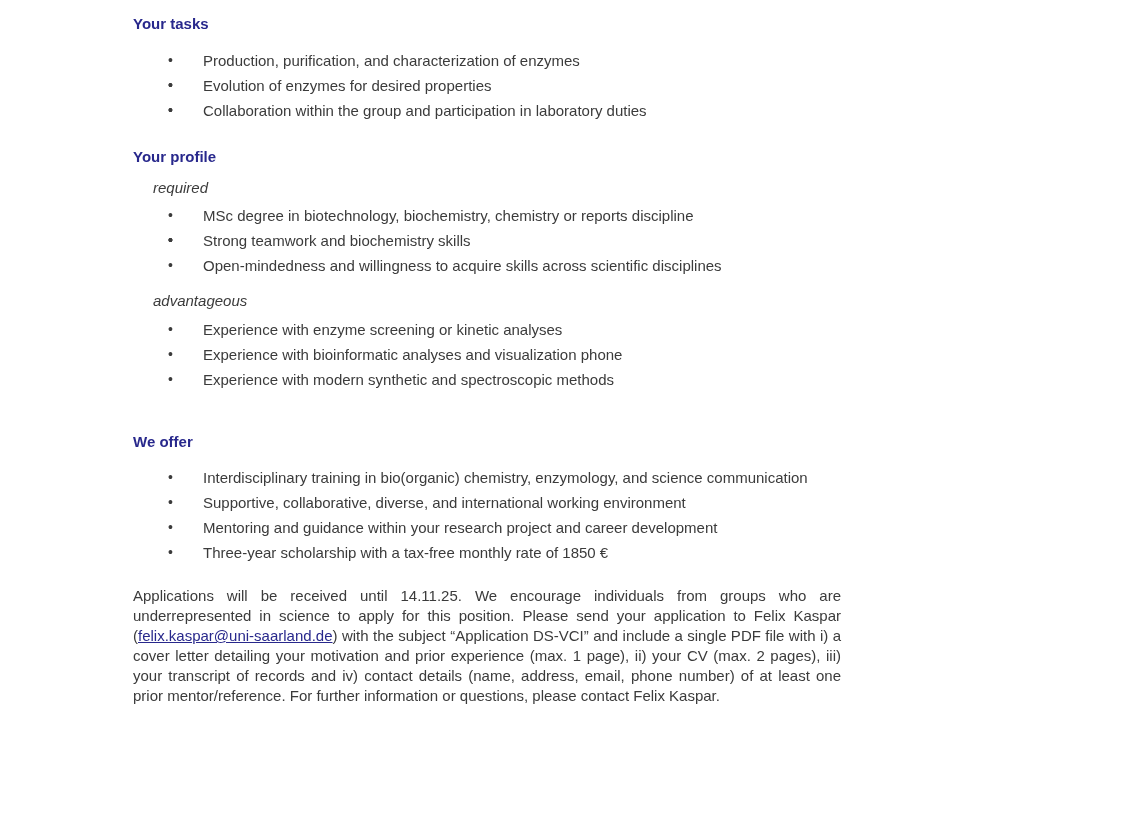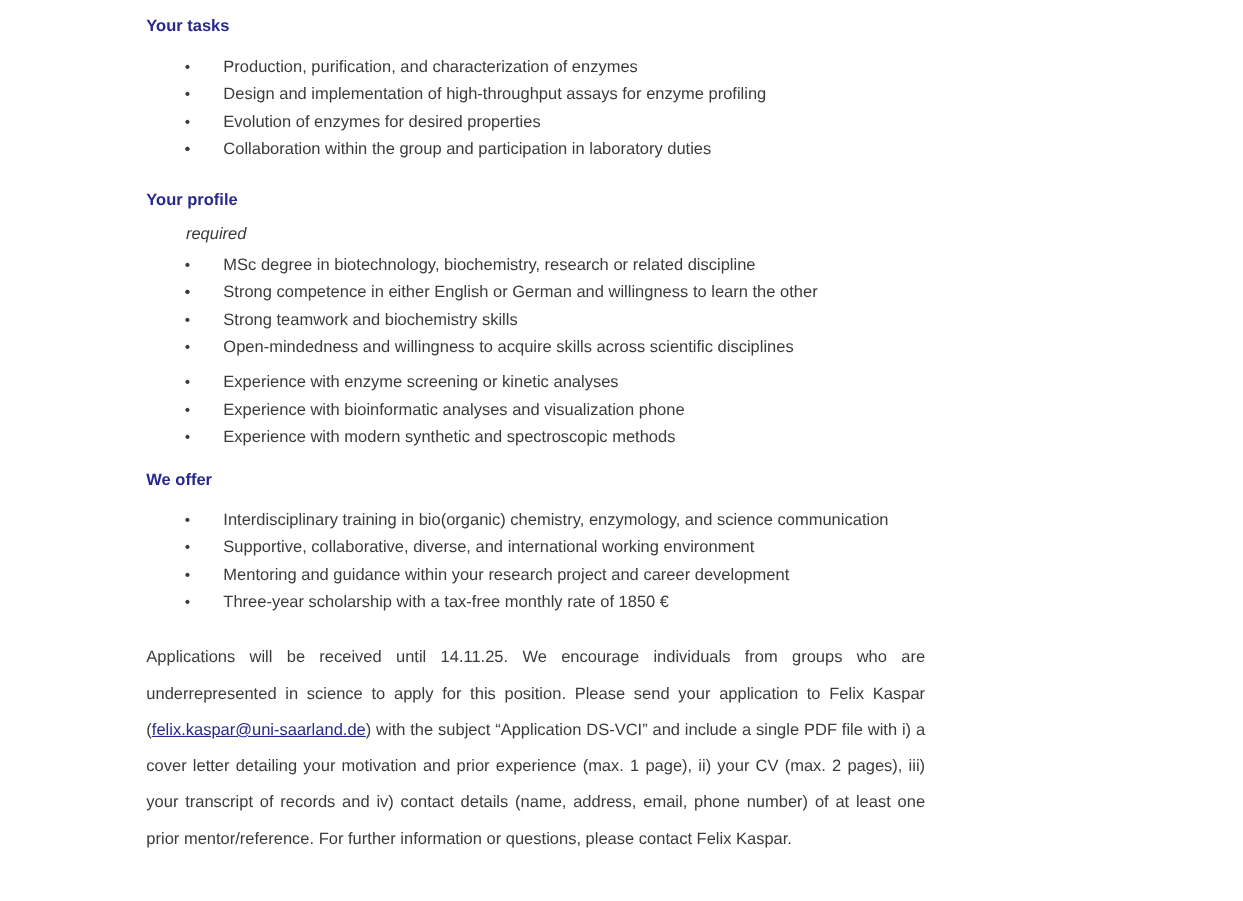--- a/index.html
+++ b/index.html
@@ -32,72 +32,73 @@
     line-height: 25px;
     white-space: nowrap;
   }
   ul.bullets .dot {
     position: absolute;
     left: 35px;
     top: 0;
     font-size: 14px;
   }
   .section-profile { margin-top: 24px; }
-  .section-offer   { margin-top: 17px; }
+  .section-offer   { margin-top: 40px; }
   .group-label {
     font-style: italic;
-    margin: 12px 0 0 36px;
+    margin: 12px 0 0 20px;
     line-height: 19px;
   }
   .group-label.advantageous { margin-top: 13px; }
   .group ul.bullets { margin-top: 6px; }
   .group-advantageous ul.bullets { margin-top: 7px; }
   .section-offer ul.bullets { margin-top: 14px; }
   p.closing {
     margin: 21px 0 0 0;
-    line-height: 33px;
+    line-height: 20px;
     text-align: justify;
   }
   a.email-link {
     color: #28288c;
     text-decoration: underline;
     cursor: pointer;
   }
 </style>
 </head>
 <body>
 
 <div class="page">
 
   <section class="section-tasks">
     <h2 class="section-heading">Your tasks</h2>
     <ul class="bullets">
       <li><span class="dot">•</span><span>Production, purification, and characterization of enzymes</span></li>
-      <li><span class="dot">•</span><span>Design and implementation of high-throughput assays for enzyme profiling</span></li>
+      <li><span class="dot">•</span></li>
       <li><span class="dot">•</span><span>Evolution of enzymes for desired properties</span></li>
       <li><span class="dot">•</span></li>
       <li><span class="dot">•</span><span>Collaboration within the group and participation in laboratory duties</span></li>
     </ul>
   </section>
 
   <section class="section-profile">
     <h2 class="section-heading">Your profile</h2>
 
     <div class="group group-required">
       <div class="group-label">required</div>
       <ul class="bullets">
-        <li><span class="dot">•</span><span>MSc degree in biotechnology, biochemistry, research or related discipline</span></li>
+        <li><span class="dot">•</span><span>MSc degree in biotechnology, biochemistry, chemistry or reports discipline</span></li>
         <li><span class="dot">•</span></li>
-        <li><span class="dot">•</span><span>Strong competence in either English or German and willingness to learn the other</span></li>
+        <li><span class="dot">•</span></li>
         <li><span class="dot">•</span><span>Strong teamwork and biochemistry skills</span></li>
         <li><span class="dot">•</span><span>Open-mindedness and willingness to acquire skills across scientific disciplines</span></li>
       </ul>
     </div>
 
     <div class="group group-advantageous">
+      <div class="group-label advantageous">advantageous</div>
       <ul class="bullets">
         <li><span class="dot">•</span><span>Experience with enzyme screening or kinetic analyses</span></li>
         <li><span class="dot">•</span><span>Experience with bioinformatic analyses and visualization phone</span></li>
         <li><span class="dot">•</span><span>Experience with modern synthetic and spectroscopic methods</span></li>
       </ul>
     </div>
   </section>
 
   <section class="section-offer">
     <h2 class="section-heading">We offer</h2>

